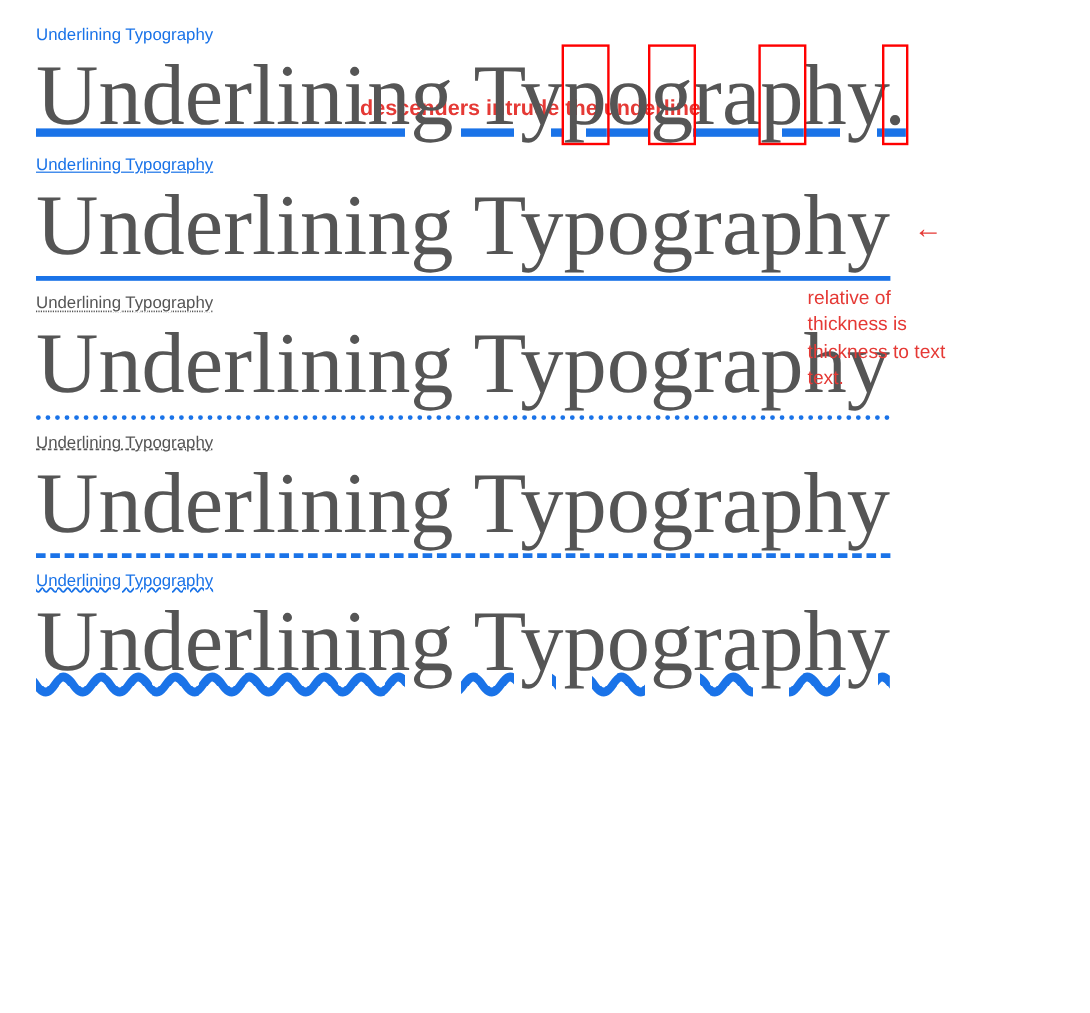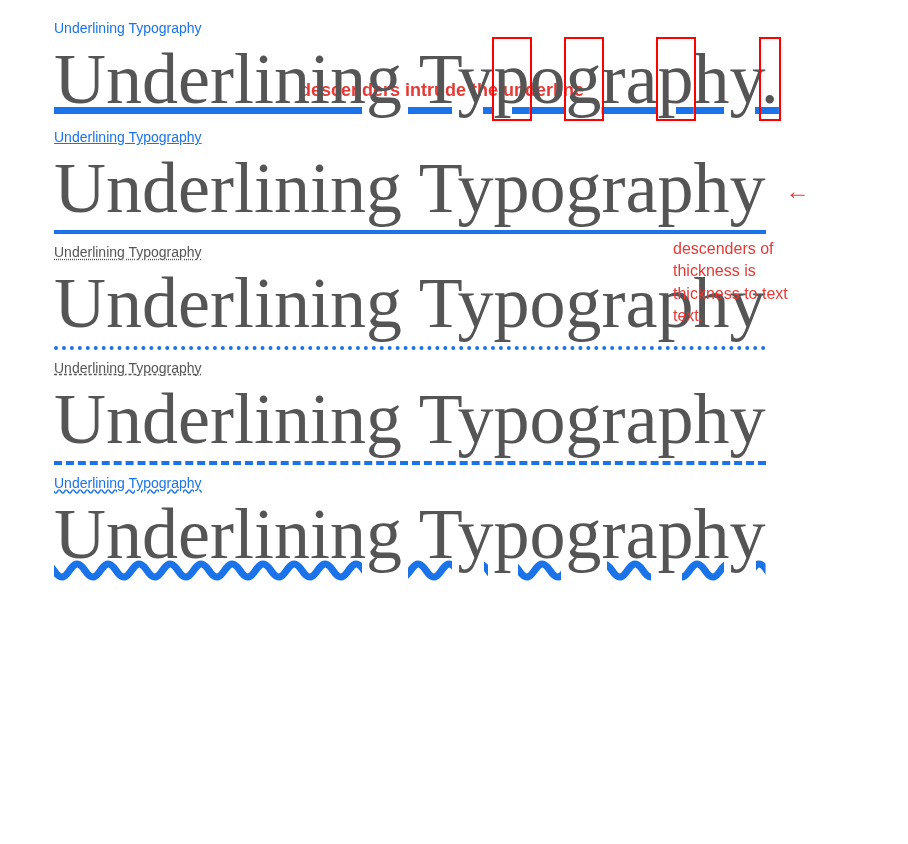--- a/index.html
+++ b/index.html
@@ -140,42 +140,41 @@
       display: inline-block;
       line-height: 1.1;
     }
 
     .page-container {
       position: relative;
     }
 
     .section-block {
       margin-bottom: 8px;
-      margin-left: 24px;
     }
 
   </style>
 </head>
 <body>
 
 <div class="page-container">
 
   <div class="annotation-descenders">descenders intrude the underline</div>
 
   <div class="section-block">
     <div class="small-text">Underlining Typography</div>
     <div style="margin-top:4px; position:relative;">
       <span class="demo1">
         Underlining Ty<span class="descender-highlight">p</span>o<span class="descender-highlight">g</span>ra<span class="descender-highlight">p</span>hy<span class="descender-highlight">.</span>
       </span>
     </div>
   </div>
 
   <div class="annotation-thickness">
-    <span>descenders of</span><br>
+    <span>relative of</span><br>
     <span>thickness is</span><br>
     <span>thickness to text</span><br>
     <span>text.</span>
   </div>
 
   <div class="section-block" style="margin-top: 10px;">
     <div class="small-text2">Underlining Typography</div>
     <div class="demo2-wrapper" style="margin-top:4px;">
       <span class="demo2">Underlining Typography</span>
       <span class="arrow-left">←</span>

